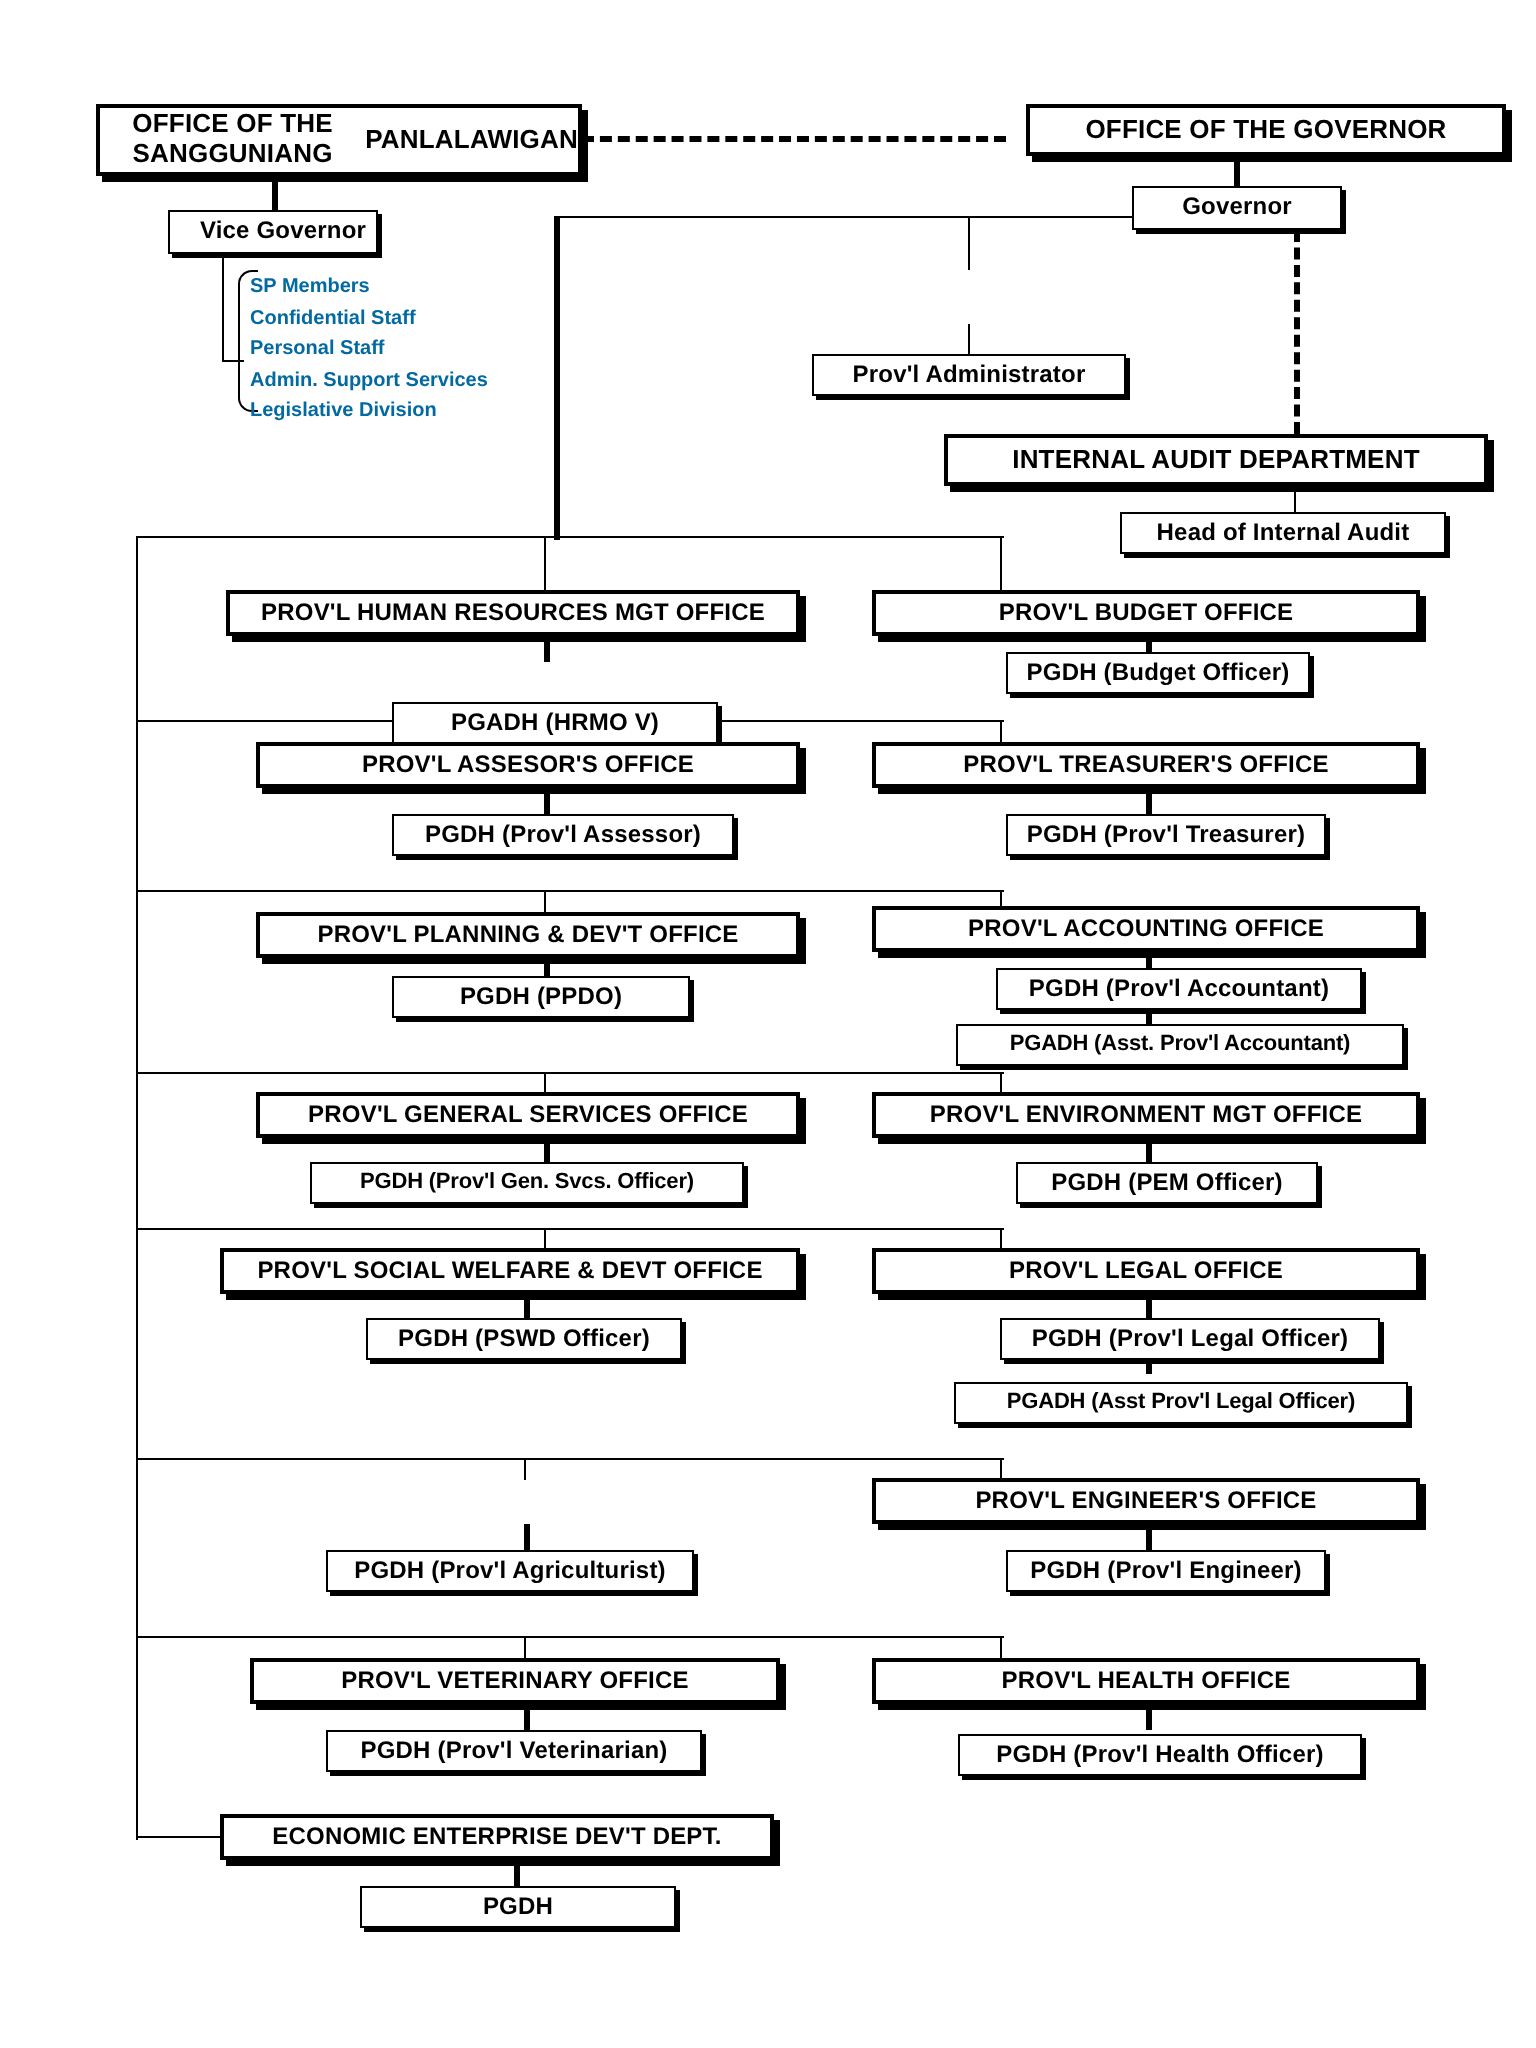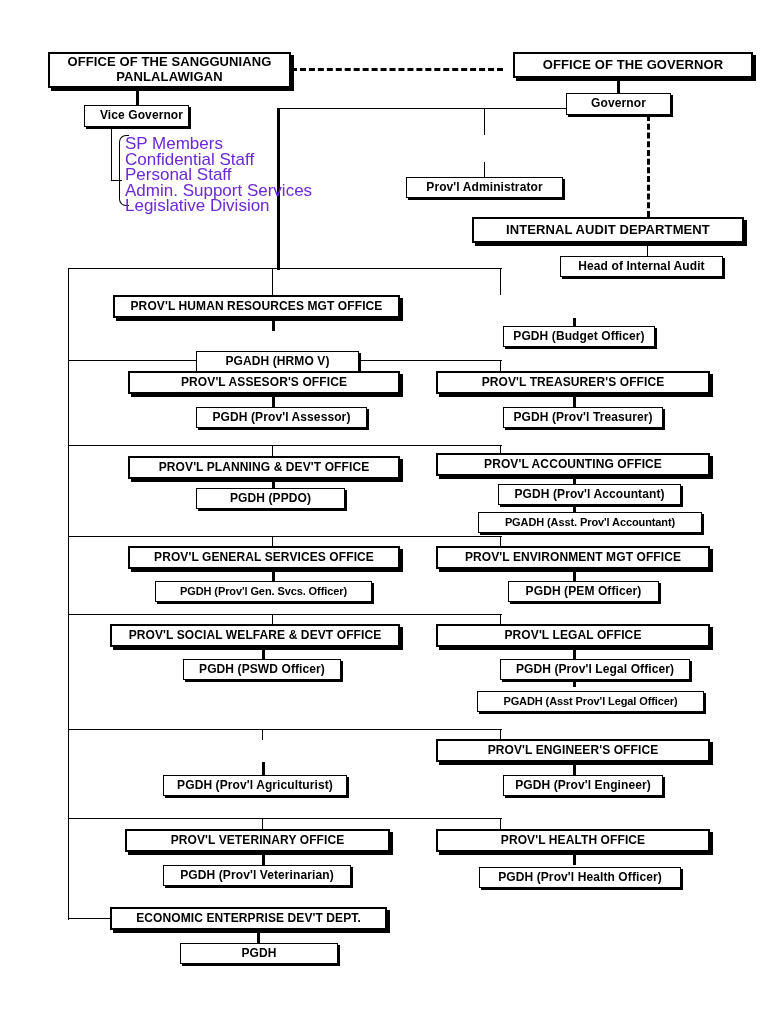--- a/index.html
+++ b/index.html
@@ -78,33 +78,33 @@
     box-sizing: border-box;
     border: 1.4px solid #000000;
     border-right: none;
     border-top-left-radius: 7px;
     border-bottom-left-radius: 7px;
     z-index: 2;
   }
   .stafflist {
     position: absolute;
     z-index: 6;
-    font-size: 17px;
+    font-size: 10px;
     line-height: 15.6px;
-    color: #6d28d9;
-    font-weight: normal;
+    color: #0369a1;
+    font-weight: bold;
     white-space: nowrap;
   }
 </style>
 </head>
 <body>
 
 <div id="chart">
 
-  <div class="box heavy t13" style="left:48px; top:52px; width:243px; height:36px; flex-direction:column;">
+  <div class="box heavy t13" style="left:48px; top:52px; width:243px; height:36px; flex-direction:row;">
     <span>OFFICE OF THE SANGGUNIANG</span>
     <span>PANLALAWIGAN</span>
   </div>
 
   <div class="box heavy t13" style="left:513px; top:52px; width:240px; height:26px;">
     <span>OFFICE OF THE GOVERNOR</span>
   </div>
 
   <div class="dashh" style="left:291px; top:68px; width:212px;"></div>
 
@@ -165,20 +165,23 @@
   <div class="ln vthin" style="left:500px; top:268px; height:27px;"></div>
 
   <div class="box heavy t12" style="left:113px; top:295px; width:287px; height:23px;">
     <span>PROV'L HUMAN RESOURCES MGT OFFICE</span>
   </div>
   <div class="ln vthick" style="left:272px; top:318px; height:13px;"></div>
   <div class="box thinsh t12" style="left:196px; top:331px; width:163px; height:21px;margin-top:20px;">
     <span>PGADH (HRMO V)</span>
   </div>
 
+  <div class="box heavy t12" style="left:436px; top:295px; width:274px; height:23px;">
+    <span>PROV'L BUDGET OFFICE</span>
+  </div>
   <div class="ln vthick" style="left:573px; top:318px; height:13px;"></div>
   <div class="box thinsh t12" style="left:503px; top:326px; width:152px; height:21px;">
     <span>PGDH (Budget Officer)</span>
   </div>
 
   <div class="ln hthin" style="left:68px; top:360px; width:434px;"></div>
   <div class="ln vthin" style="left:272px; top:360px; height:12px;"></div>
   <div class="ln vthin" style="left:500px; top:360px; height:12px;"></div>
 
   <div class="box heavy t12" style="left:128px; top:371px; width:272px; height:23px;">

